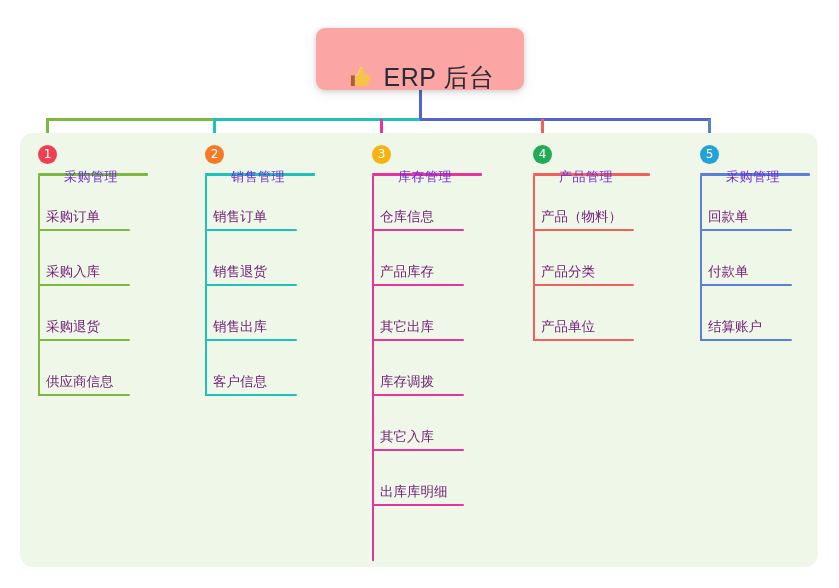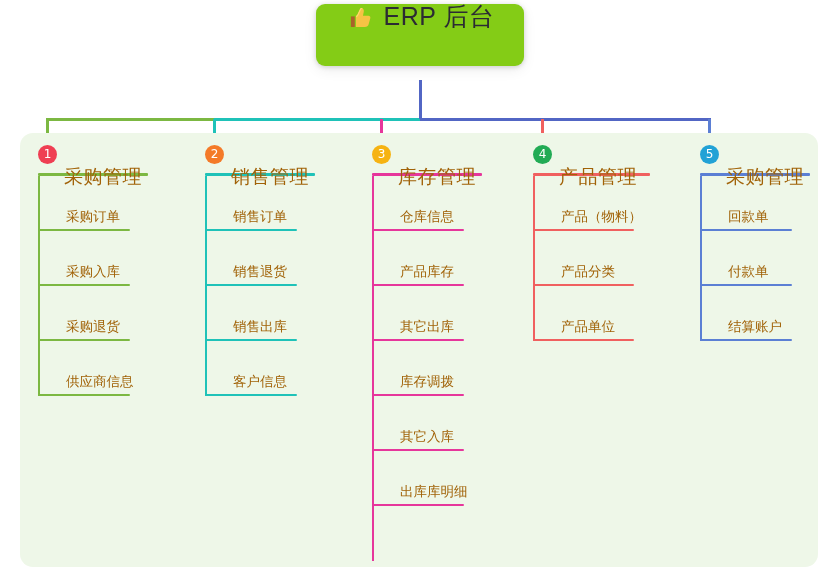--- a/index.html
+++ b/index.html
@@ -9,26 +9,26 @@
     background:#ffffff;
     font-family:"Liberation Sans","DejaVu Sans",sans-serif;
     overflow:hidden;
     position:relative;
   }
   #stage{position:absolute;left:0;top:0;width:839px;height:588px;}
 
   
   .root-box{
     position:absolute;
-    left:316px;top:4px;
+    left:316px;top:28px;
     width:208px;height:62px;
-    background:#84cc16;
+    background:#fca5a5;
     border-radius:9px;
     box-shadow:0 1px 5px rgba(0,0,0,.16), 0 4px 14px rgba(0,0,0,.07);
-    display:flex;align-items:flex-start;justify-content:center;
+    display:flex;align-items:flex-end;justify-content:center;
     gap:11px;
     box-sizing:border-box;
   }
   .root-emoji{
     width:27px;height:27px;position:relative;flex:0 0 auto;display:block;
   }
   .root-title{
     font-size:25px;
     color:#2b2b33;
     letter-spacing:.5px;
@@ -57,35 +57,35 @@
   }
   .badge{
     width:19px;height:19px;border-radius:50%;
     color:#fff;font-size:12px;
     display:flex;align-items:center;justify-content:center;
     flex:0 0 auto;
     line-height:1;
     font-family:"DejaVu Sans",sans-serif;
   }
   .col-title{
-    font-size:19px;color:#a16207;letter-spacing:.5px;line-height:1;margin-top:45px;
+    font-size:13px;color:#6d28d9;letter-spacing:.5px;line-height:1;margin-top:45px;
   }
   .col-rule{
     height:3px;margin-top:6px;border-radius:1px;
   }
   .col-body{position:relative;}
   .spine{
     position:absolute;left:0;top:0;width:2px;
   }
   .leaf{
     position:relative;height:55px;
   }
   .leaf-label{
-    position:absolute;left:28px;bottom:8px;
-    font-size:13.5px;color:#a16207;white-space:nowrap;line-height:1;
+    position:absolute;left:8px;bottom:8px;
+    font-size:13.5px;color:#701a75;white-space:nowrap;line-height:1;
   }
   .leaf-rule{
     position:absolute;left:0;bottom:0;height:2px;border-radius:1px;
   }
 </style>
 </head>
 <body>
 
 <div id="stage">
 

